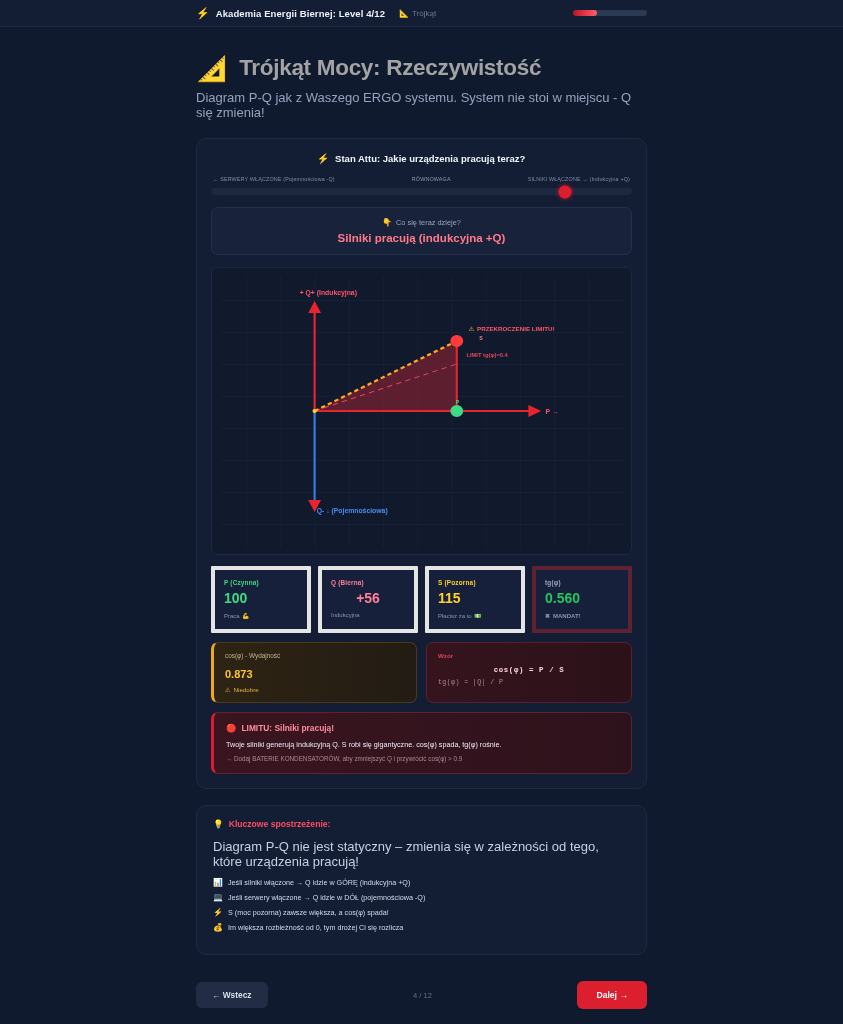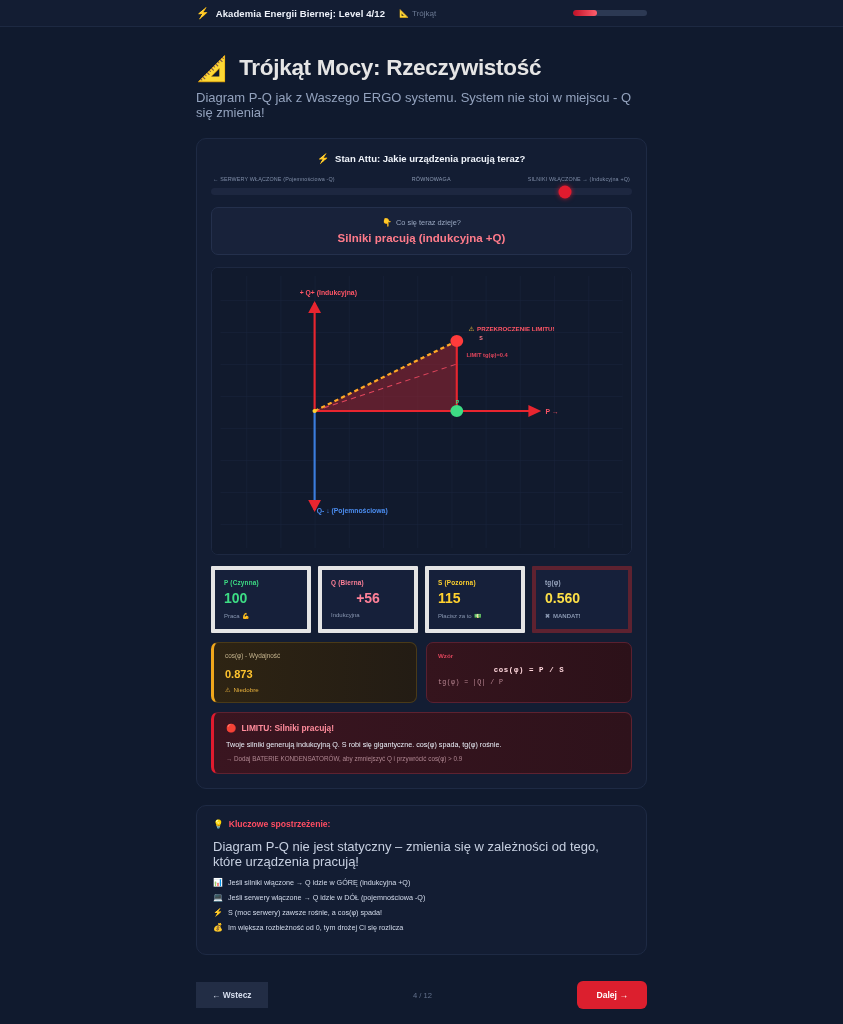--- a/index.html
+++ b/index.html
@@ -30,21 +30,21 @@
     width: 74px; height: 6px; border-radius: 4px; background: #2c3953;
     overflow: hidden;
   }
   .progress-fill { height: 100%; border-radius: 4px;
     background: linear-gradient(90deg,#c01026,#ff5f6d); }
 
   
   .head { padding: 28px 196px 0 196px; }
   .head-row { display: flex; align-items: center; gap: 12px; }
   .head-ic { font-size: 25px; color: #c9d3e6; transform: scaleX(-1); line-height:1; }
-  h1 { font-size: 22.5px; font-weight: bold; color: #e5e5e5; letter-spacing: -0.3px; text-align: center; }
+  h1 { font-size: 22.5px; font-weight: bold; color: #a3a3a3; letter-spacing: -0.3px; text-align: center; }
   .subhead { margin-top: 9px; font-size: 13px; color: #93a2bd; }
 
   
   .panel {
     margin: 18px 196px 0 196px;
     background: #131d33;
     border: 1px solid #1e2a44;
     border-radius: 10px;
     padding: 14px;
   }
@@ -77,21 +77,21 @@
   
   .metrics { display:grid; grid-template-columns:repeat(4,1fr); gap:7px; margin-top:11px; }
   .mcard { background:#16203a; border:4px solid #e5e5e5; border-radius:1px;
     padding:9px 9px 10px 9px; }
   .mcard.red-b { border-color:#5e2230; }
   .mcard .lbl { font-size:6.4px; font-weight:bold; letter-spacing:.2px; }
   .mcard .val { font-size:14px; font-weight:bold; margin-top:4px; }
   .mcard .foot { font-size:6px; color:#8795af; margin-top:6px; display:flex;
     align-items:center; gap:3px; }
   .c-green { color:#3ddc84; } .c-pink { color:#ff8098;text-align:center; }
-  .c-yellow { color:#ffd12e; } .c-white { color:#fde047; }
+  .c-yellow { color:#ffd12e; } .c-white { color:#22c55e; }
   .lbl-green{color:#3ddc84;} .lbl-pink{color:#ff8098;}
   .lbl-yellow{color:#ffd12e;} .lbl-grey{color:#9aa7c0;}
   .mandate { color:#ff4d63; font-weight:bold; }
 
   
   .two { display:grid; grid-template-columns:1fr 1fr; gap:9px; margin-top:9px; }
   .cosbox { background:linear-gradient(90deg,#2e2413,#231c14);
     border:1px solid #4a3a18; border-left:3px solid #f0a71c; border-radius:7px;
     padding:9px 11px; }
   .cosbox .lbl { font-size:6.4px; color:#c3b28c; }
@@ -123,21 +123,21 @@
   .insights .lead { font-size:13px; color:#c6cfe0; margin-top:10px; }
   .insights ul { list-style:none; margin-top:9px; }
   .insights li { font-size:7.2px; color:#d3dbeb; display:flex; align-items:center;
     gap:5px; margin-bottom:6px; }
   .insights li .ic { font-size:8px; }
 
   
   .footer { position:absolute; left:196px; right:196px; bottom:15px;
     display:flex; align-items:center; justify-content:space-between; }
   .btn-back { background:#222d45; color:#d6deee; font-size:8.4px; font-weight:bold;
-    border:none; border-radius:0; padding:8px 16px; cursor:pointer; }
+    border:none; border-radius:6px; padding:8px 16px; cursor:pointer; }
   .page-num { font-size:7.6px; color:#63718c; }
   .btn-next { background:#dc1f2e; color:#fff; font-size:8.6px; font-weight:bold;
     border:none; border-radius:6px; padding:9px 19px; cursor:pointer; }
 </style>
 </head>
 <body>
 
 <div class="page">
 
   <div class="topbar">
@@ -301,21 +301,21 @@
       <li>
         <span class="ic">📊</span>
         <span>Jeśli silniki włączone → Q idzie w GÓRĘ (indukcyjna +Q)</span>
       </li>
       <li>
         <span class="ic">💻</span>
         <span>Jeśli serwery włączone → Q idzie w DÓŁ (pojemnościowa -Q)</span>
       </li>
       <li>
         <span class="ic">⚡</span>
-        <span>S (moc serwery) zawsze rośnie, a cos(φ) spada!</span>
+        <span>S (moc pozorna) zawsze większa, a cos(φ) spada!</span>
       </li>
       <li>
         <span class="ic">💰</span>
         <span>Im większa rozbieżność od 0, tym drożej Ci się rozlicza</span>
       </li>
     </ul>
   </div>
 
   <div class="footer">
     <button class="btn-back">← Wstecz</button>

